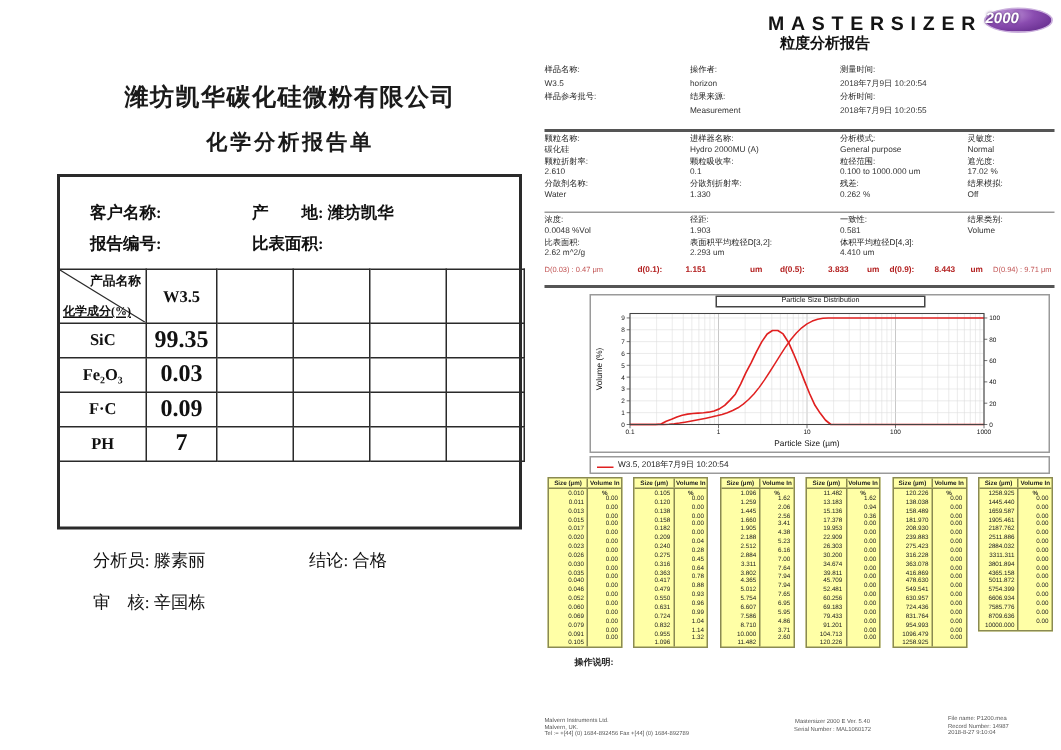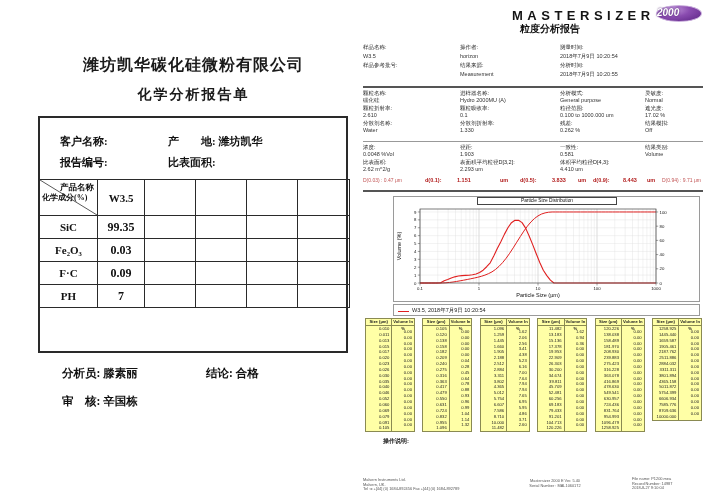--- a/index.html
+++ b/index.html
@@ -19,23 +19,23 @@
   .info-line { position:absolute; font-size:11px; font-weight:bold; white-space:nowrap; }
   #chem-table { position:absolute; left:-1px; top:61px; width:310px; border-collapse:collapse;
                 table-layout:fixed; }
   #chem-table td, #chem-table th { border:1px solid #2a2a2a; font-weight:bold;
                 text-align:center; overflow:hidden; }
   #chem-table .hrow { height:36px; }
   #chem-table .drow { height:23px; font-size:11px; }
   .diag-cell { position:relative; }
   .diag-cell svg { position:absolute; left:0; top:0; width:100%; height:100%; }
   .diag-top { position:absolute; right:3px; top:2px; font-size:8.5px; }
-  .diag-bottom { position:absolute; left:2px; bottom:12px; font-size:8px; }
-  .val-cell { font-size:12px;font-family:Liberation Serif, serif; }
-  .sig-line { position:absolute; font-size:11.5px; font-weight:bold; white-space:nowrap; }
+  .diag-bottom { position:absolute; left:2px; bottom:2px; font-size:8px;text-decoration:underline; }
+  .val-cell { font-size:16px;font-family:Liberation Serif, serif; }
+  .sig-line { position:absolute; font-size:11.5px; font-weight:normal; white-space:nowrap; }
 
   
   #right-page { position:absolute; left:360px; top:0; width:347px; height:500px; }
   .abs { position:absolute; }
   .tiny { font-size:5.5px; line-height:7px; white-space:nowrap; color:#222; }
   .tinyval { color:#333; }
   .hrule { position:absolute; left:3px; width:340px; background:#555; }
 
   
   #malvern-logo { left:30px; top:5px; width:62px; height:32px; }

